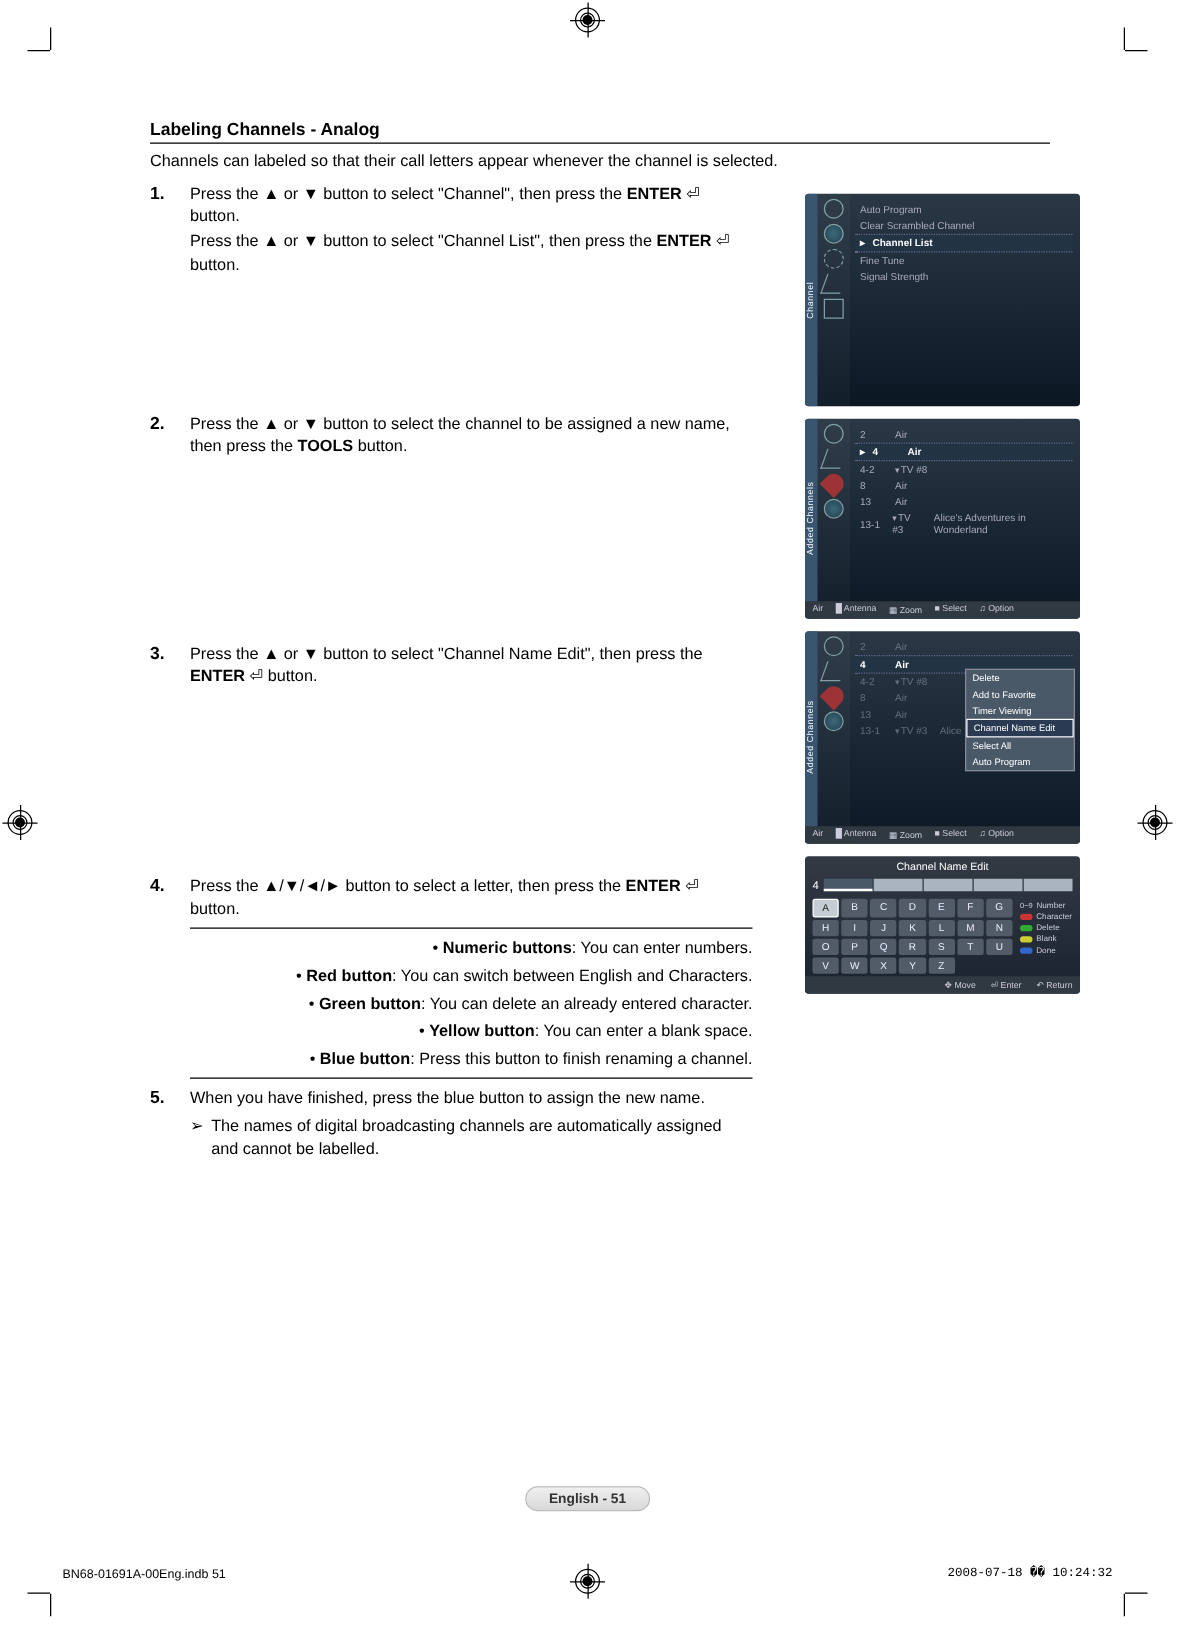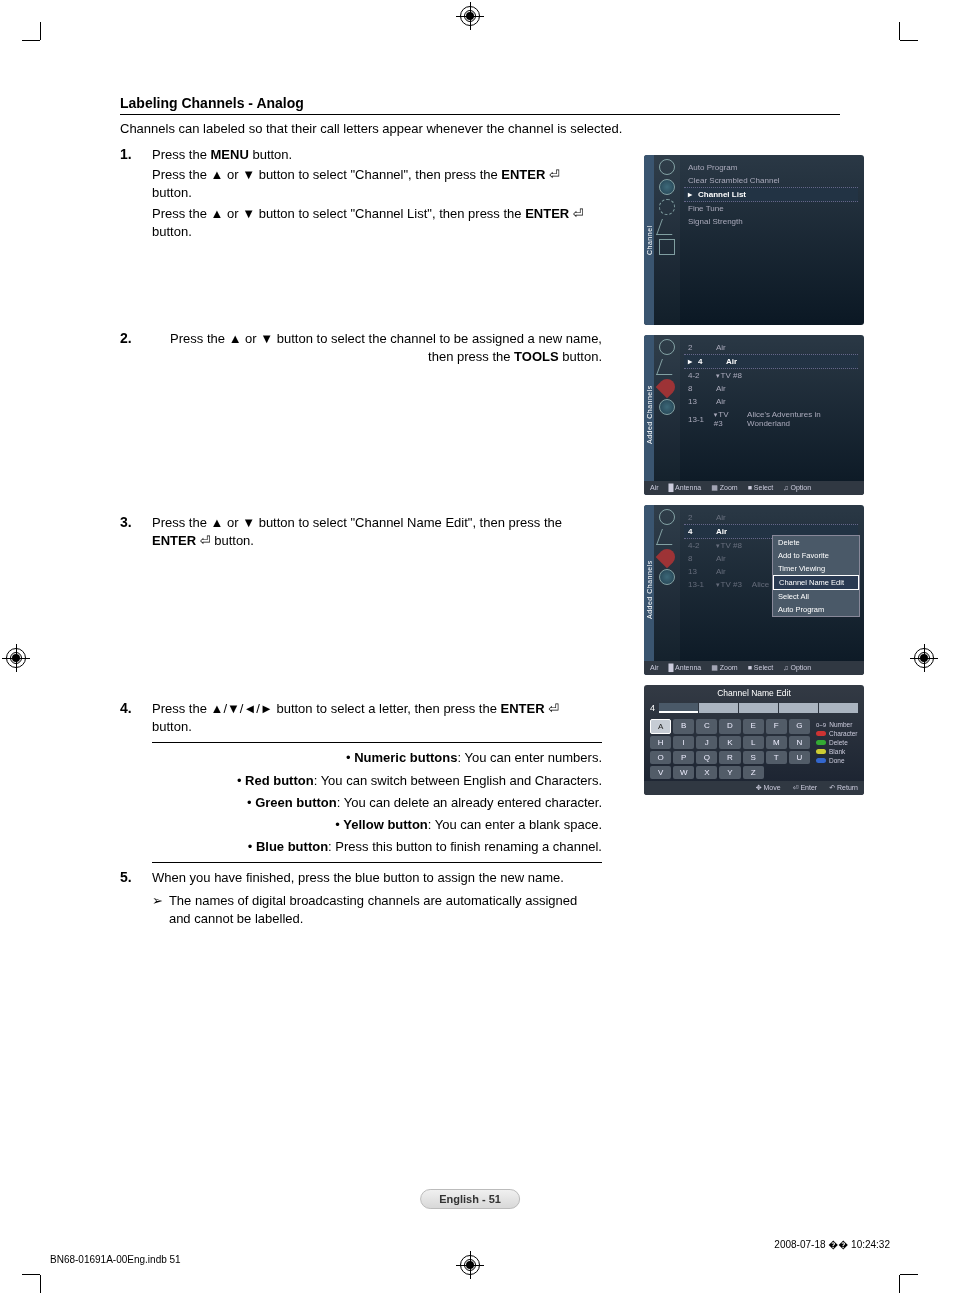--- a/index.html
+++ b/index.html
@@ -80,21 +80,21 @@
   .kbd-legend { position: absolute; right: 4px; top: 20px; width: 44px; }
   .kbd-legend div { display: flex; align-items: center; gap: 3px; font-size: 6.5px; color: #ccd; margin: 2px 0; }
   .pill { display: inline-block; width: 10px; height: 5px; border-radius: 3px; }
   .pill.red { background: #c33; } .pill.green { background: #3a3; } .pill.yellow { background: #cc3; } .pill.blue { background: #36c; }
 
   .kbd-footer { background: #303842; color: #ccd; font-size: 7px; padding: 3px 6px; display: flex; gap: 12px; justify-content: flex-end; }
 
   .page-badge { position: absolute; left: 50%; transform: translateX(-50%); bottom: 106px; background: linear-gradient(#f0f0f0, #d8d8d8); border: 1px solid #bbb; border-radius: 11px; padding: 3px 18px; font-size: 11px; font-weight: bold; color: #333; }
 
   .footer-left { position: absolute; left: 50px; bottom: 50px; font-size: 10px; color: #000; }
-  .footer-right { position: absolute; right: 50px; bottom: 64px; font-size: 10px; color: #000; }
+  .footer-right { position: absolute; right: 50px; bottom: 50px; font-size: 10px; color: #000; font-family: Liberation Mono, monospace; }
 </style>
 </head>
 <body>
 
 <div class="page">
 
   <div class="reg-mark" style="top:6px; left:50%; margin-left:-10px;">
       <span class="inner"></span>
       <span class="fill"></span>
     </div>
@@ -122,34 +122,31 @@
 
   <div class="content">
 
     <div class="section-title">Labeling Channels - Analog</div>
     <div class="intro">Channels can labeled so that their call letters appear whenever the channel is selected.</div>
 
     <div class="step-row sp1">
       <div class="step-num">1.</div>
       <div class="step-text" style="max-width:450px;">
         <p>
-          <span>Press the </span><span class="bold">MENU</span><span> button.</span>
-        </p>
-        <p>
           <span>Press the ▲ or ▼ button to select "Channel", then press the </span><span class="bold">ENTER</span> <span>⏎</span><span> button.</span>
         </p>
         <p>
           <span>Press the ▲ or ▼ button to select "Channel List", then press the </span><span class="bold">ENTER</span> <span>⏎</span><span> button.</span>
         </p>
       </div>
     </div>
 
     <div class="step-row sp2">
       <div class="step-num">2.</div>
-      <div class="step-text" style="max-width:450px;text-align:right;">
+      <div class="step-text" style="max-width:450px;">
         <p>
           <span>Press the ▲ or ▼ button to select the channel to be assigned a new name, then press the </span><span class="bold">TOOLS</span><span> button.</span>
         </p>
       </div>
     </div>
 
     <div class="step-row sp3">
       <div class="step-num">3.</div>
       <div class="step-text" style="max-width:450px;">
         <p>

